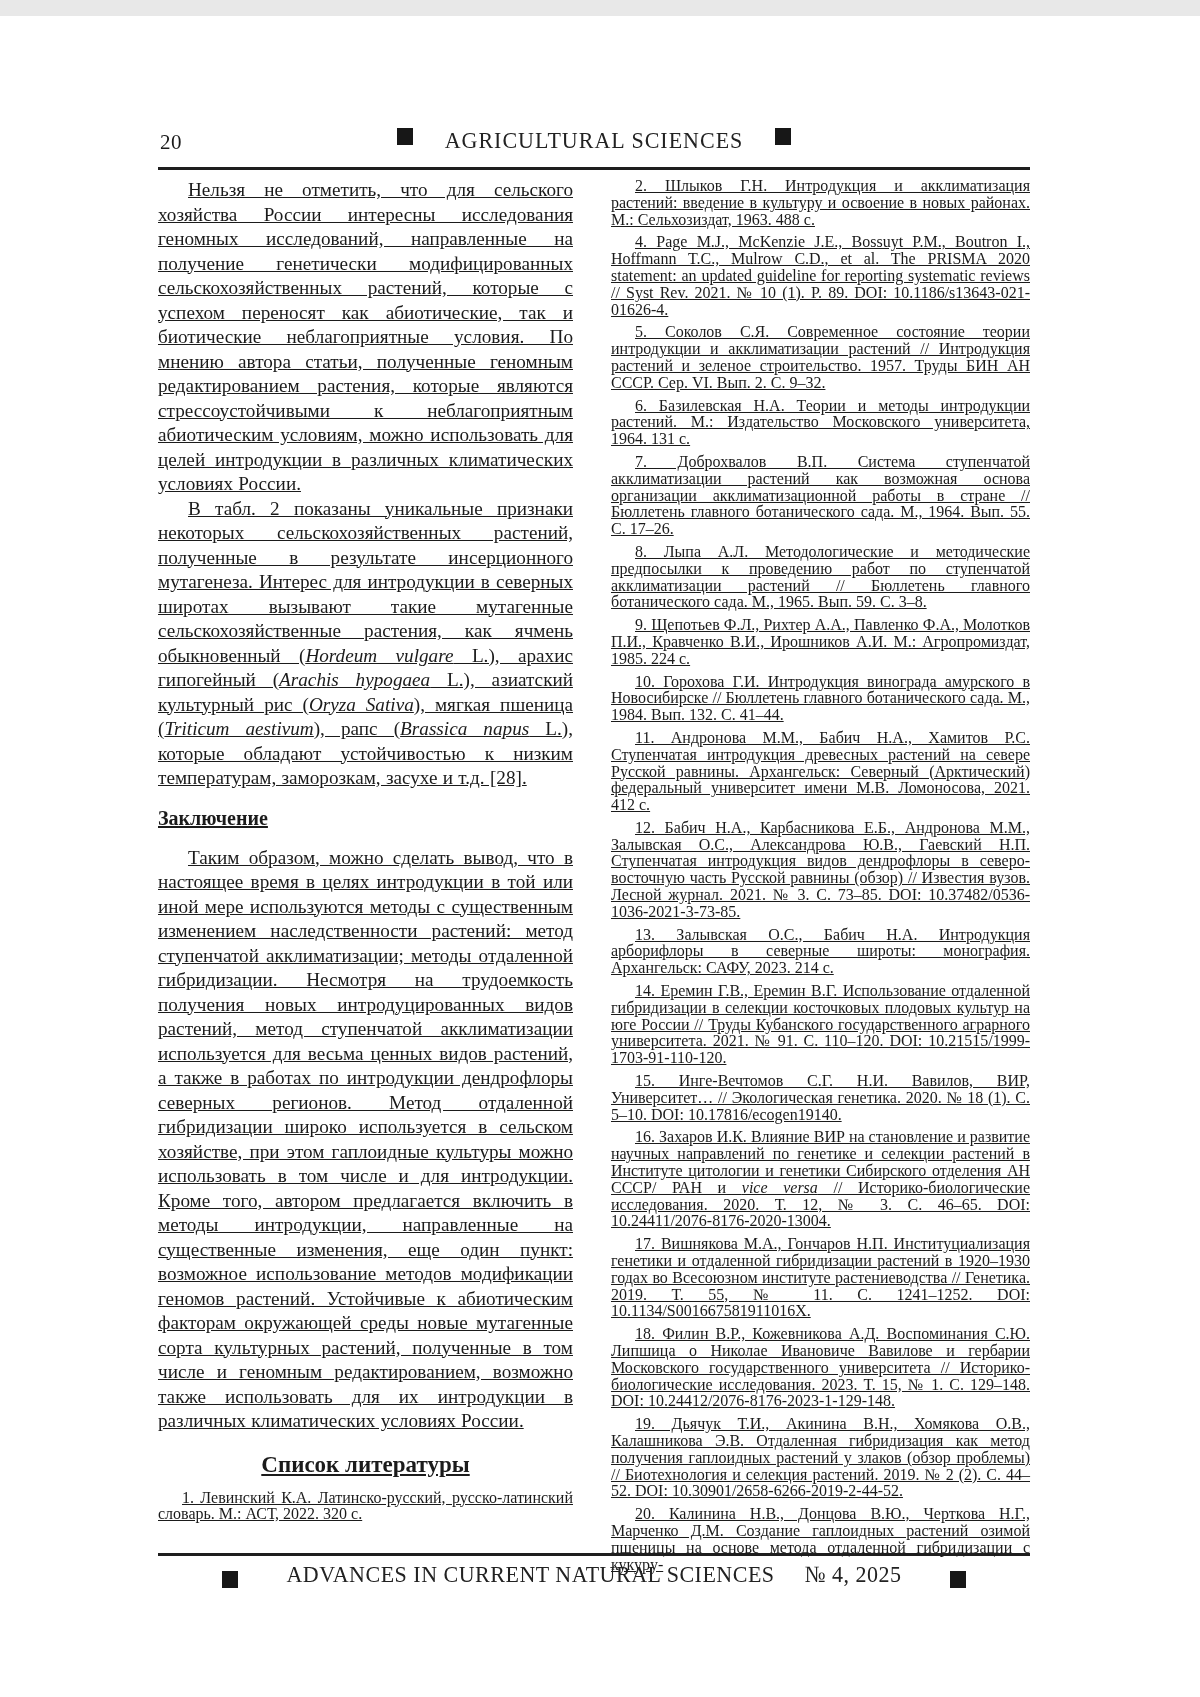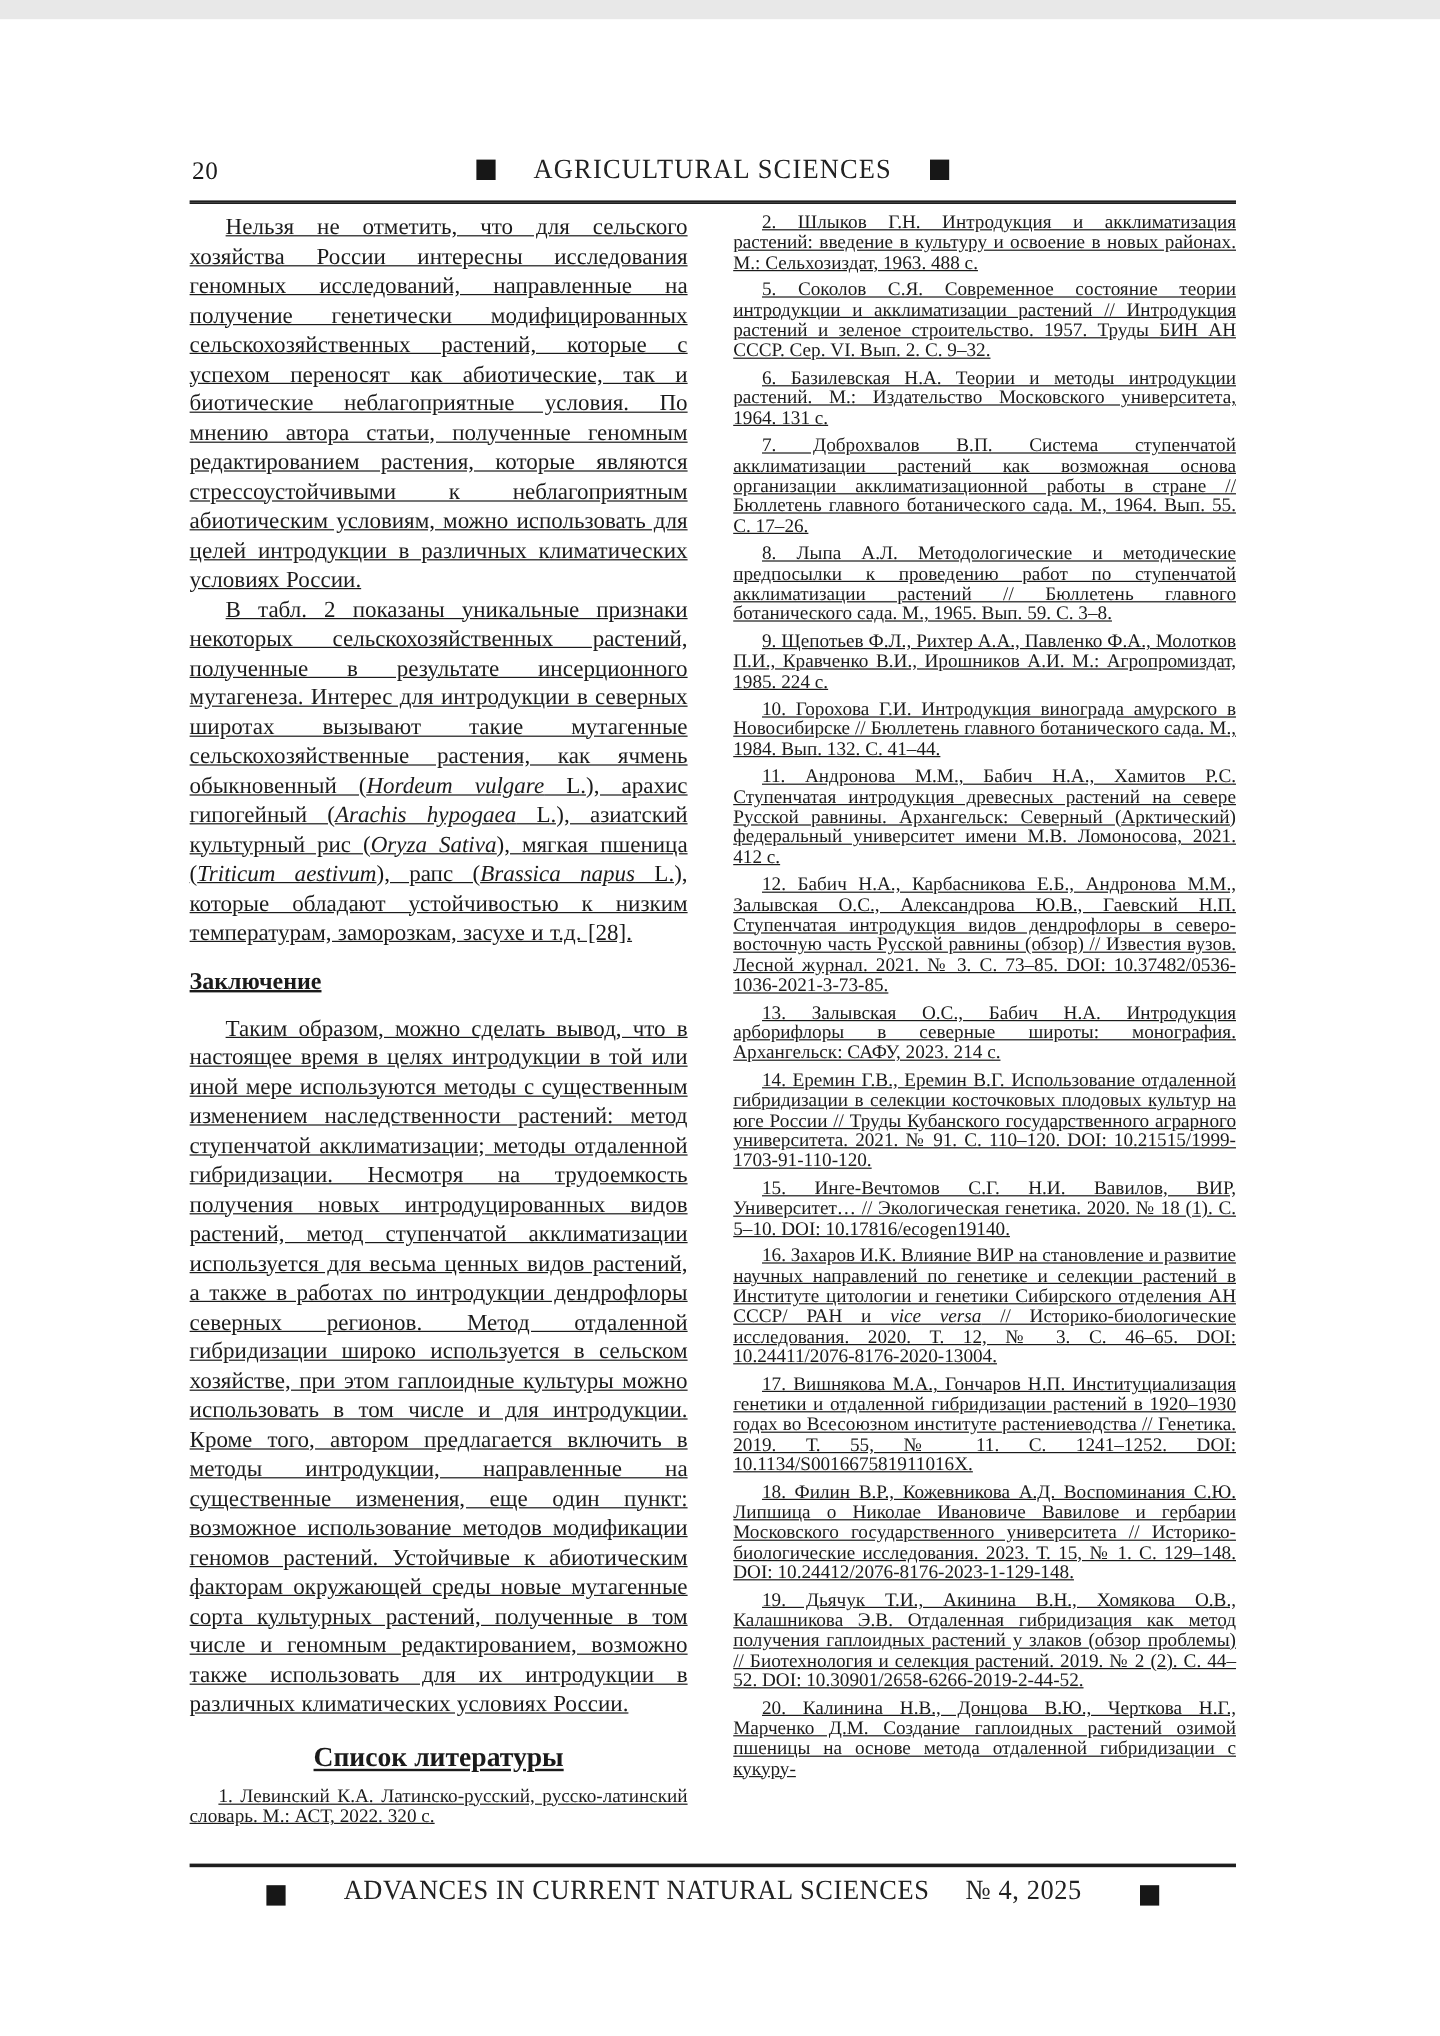--- a/index.html
+++ b/index.html
@@ -24,21 +24,21 @@
     position: absolute;
     top: 112px; left: 158px; width: 872px;
     height: 30px;
   }
   .page-number {
     position: absolute; left: 2px; top: 2px;
     font-size: 21px; letter-spacing: 0.5px;
   }
   .header-center {
     position: absolute; left: 0; right: 0; top: 0;
-    display: flex; justify-content: center; align-items: center; gap: 32px;
+    display: flex; justify-content: center; gap: 32px;
   }
   .running-title {
     font-size: 22px; letter-spacing: 1px; color: #222;
     white-space: nowrap; transform: scaleY(1.05);
   }
   .sq {
     width: 16px; height: 17px; background: var(--square);
     flex: 0 0 auto;
   }
   .rule {
@@ -128,20 +128,21 @@
       <h3 class="h-references">Список литературы</h3>
 
       <div>
           <p class="ref"><span>1. Левинский К.А. Латинско-русский, русско-латинский словарь. М.: АСТ, 2022. 320 с.</span></p>
         </div>
     </div>
 
     <div class="col col-right">
       <div>
           <p class="ref"><span>2. Шлыков Г.Н. Интродукция и акклиматизация растений: введение в культуру и освоение в новых районах. М.: Сельхозиздат, 1963. 488 с.</span></p>
+          <p class="ref"><span>4. Page M.J., McKenzie J.E., Bossuyt P.M., Boutron I., Hoffmann T.C., Mulrow C.D., et al. The PRISMA 2020 statement: an updated guideline for reporting systematic reviews // Syst Rev. 2021. № 10 (1). P. 89. DOI: 10.1186/s13643-021-01626-4.</span></p>
           <p class="ref"><span>5. Соколов С.Я. Современное состояние теории интродукции и акклиматизации растений // Интродукция растений и зеленое строительство. 1957. Труды БИН АН СССР. Сер. VI. Вып. 2. С. 9–32.</span></p>
           <p class="ref"><span>6. Базилевская Н.А. Теории и методы интродукции растений. М.: Издательство Московского университета, 1964. 131 с.</span></p>
           <p class="ref"><span>7. Доброхвалов В.П. Система ступенчатой акклиматизации растений как возможная основа организации акклиматизационной работы в стране // Бюллетень главного ботанического сада. М., 1964. Вып. 55. С. 17–26.</span></p>
           <p class="ref"><span>8. Лыпа А.Л. Методологические и методические предпосылки к проведению работ по ступенчатой акклиматизации растений // Бюллетень главного ботанического сада. М., 1965. Вып. 59. С. 3–8.</span></p>
           <p class="ref"><span>9. Щепотьев Ф.Л., Рихтер А.А., Павленко Ф.А., Молотков П.И., Кравченко В.И., Ирошников А.И. М.: Агропромиздат, 1985. 224 с.</span></p>
           <p class="ref"><span>10. Горохова Г.И. Интродукция винограда амурского в Новосибирске // Бюллетень главного ботанического сада. М., 1984. Вып. 132. С. 41–44.</span></p>
           <p class="ref"><span>11. Андронова М.М., Бабич Н.А., Хамитов Р.С. Ступенчатая интродукция древесных растений на севере Русской равнины. Архангельск: Северный (Арктический) федеральный университет имени М.В. Ломоносова, 2021. 412 с.</span></p>
           <p class="ref"><span>12. Бабич Н.А., Карбасникова Е.Б., Андронова М.М., Залывская О.С., Александрова Ю.В., Гаевский Н.П. Ступенчатая интродукция видов дендрофлоры в северо-восточную часть Русской равнины (обзор) // Известия вузов. Лесной журнал. 2021. № 3. С. 73–85. DOI: 10.37482/0536-1036-2021-3-73-85.</span></p>
           <p class="ref"><span>13. Залывская О.С., Бабич Н.А. Интродукция арборифлоры в северные широты: монография. Архангельск: САФУ, 2023. 214 с.</span></p>
           <p class="ref"><span>14. Еремин Г.В., Еремин В.Г. Использование отдаленной гибридизации в селекции косточковых плодовых культур на юге России // Труды Кубанского государственного аграрного университета. 2021. № 91. С. 110–120. DOI: 10.21515/1999-1703-91-110-120.</span></p>

